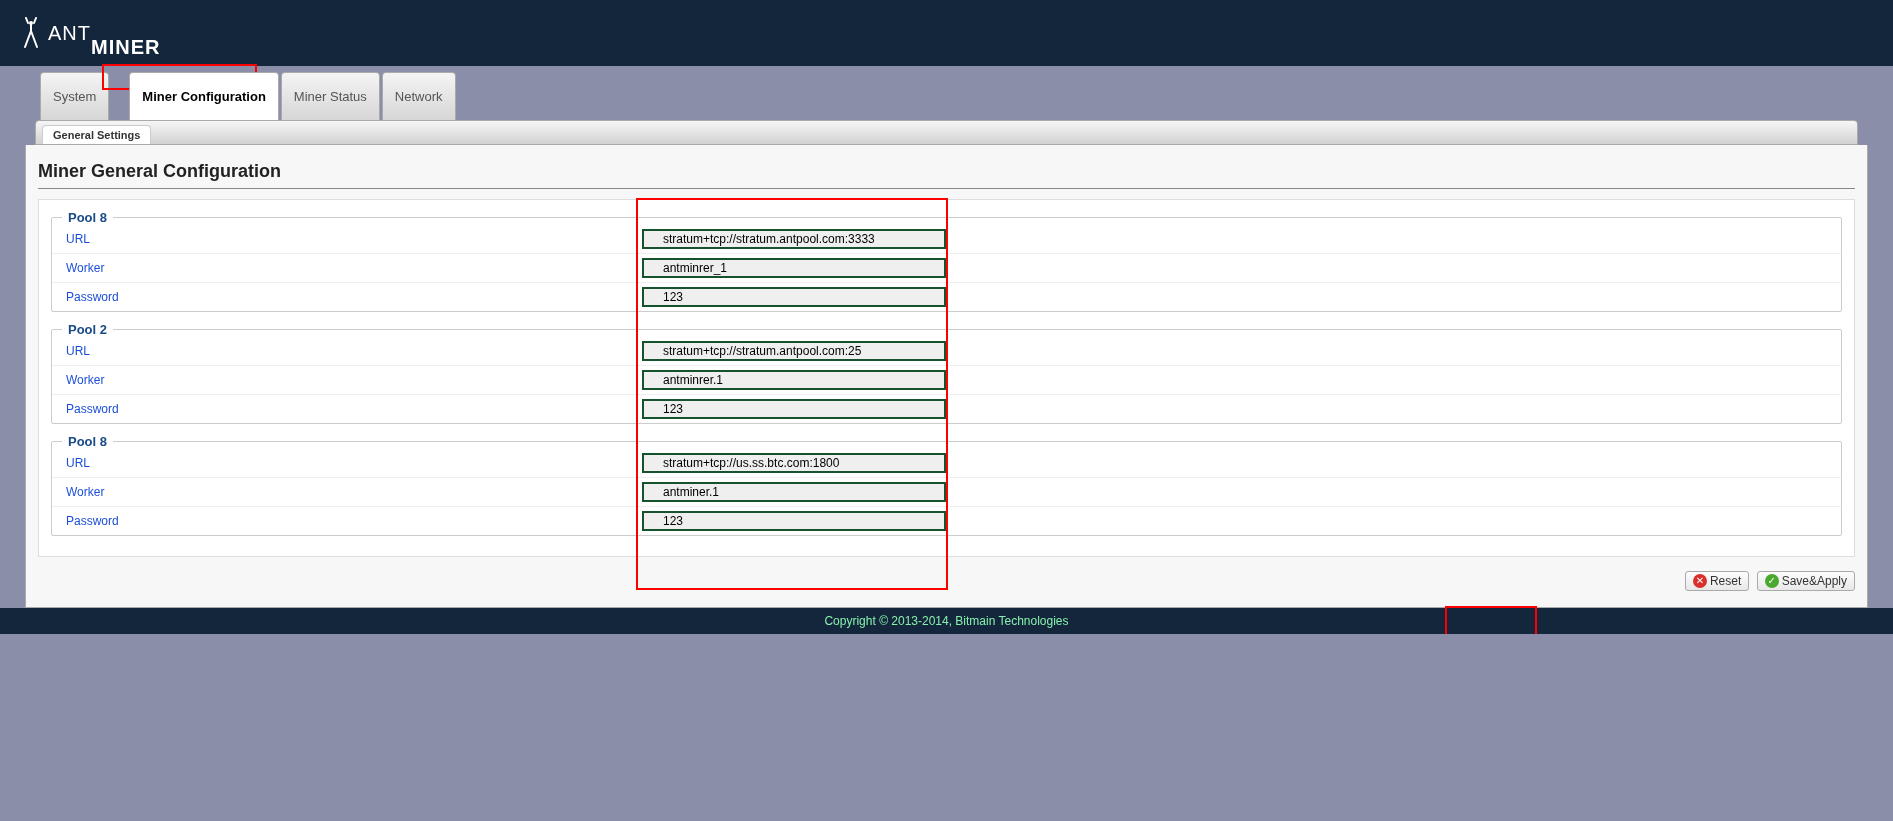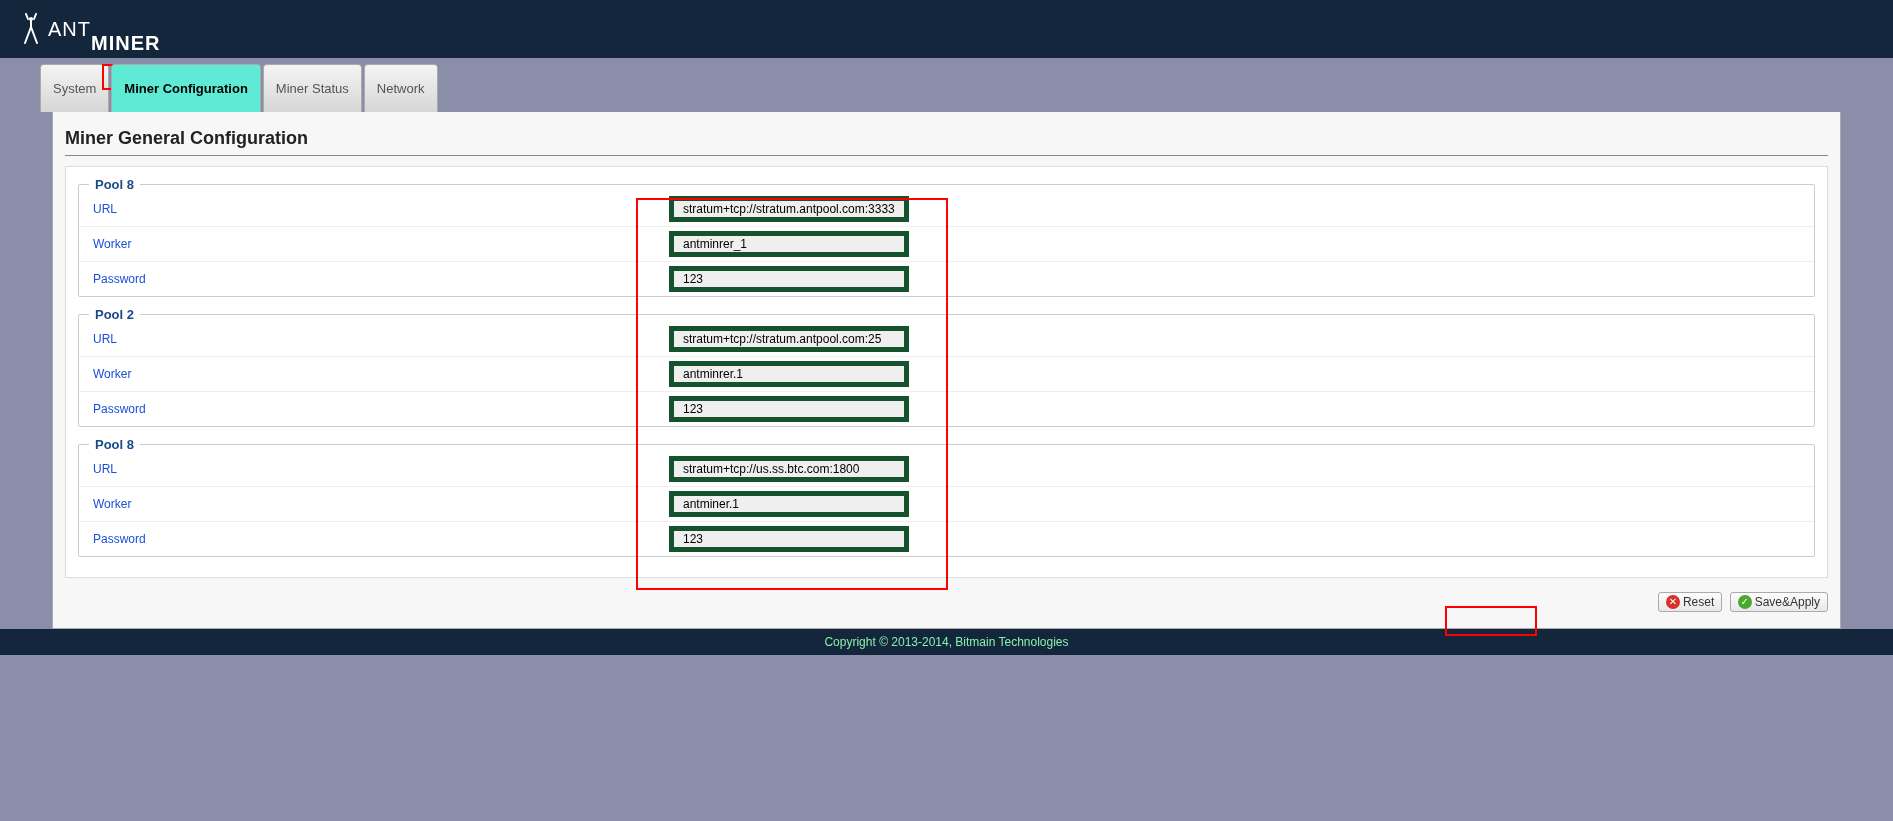--- a/index.html
+++ b/index.html
@@ -1,58 +1,58 @@
 <!DOCTYPE html>
 <html><head>
 <meta charset="utf-8">
 <style>
 * { box-sizing: border-box; margin: 0; padding: 0; }
 body { font-family: Verdana, Arial, sans-serif; font-size: 12px; background: #8b8ea8; color: #333; }
 
-.header-bar { background: #14263c; height: 58px; padding: 4px 8px 4px 20px; display: flex; }
+.header-bar { background: #14263c; height: 66px; padding: 4px 8px 4px 20px; display: flex; }
 .logo { display: flex; align-items: center; color: #fff; font-size: 20px; letter-spacing: 1px; }
 .logo svg { margin-right: 6px; }
 .logo .light { font-weight: 300; }
 .logo .bold { font-weight: 700; margin-top: 28px; }
 
 .main-area { padding: 0 0 0 0; }
 
 .main-tabs { display: flex; margin: 6px 0 0 40px; }
 .main-tabs .tab {
   background: linear-gradient(#f4f4f4, #d6d6d6);
   border: 1px solid #aaa; border-bottom: none;
   border-radius: 4px 4px 0 0;
   padding: 16px 12px; margin-right: 2px;
   font-size: 13px; color: #555; cursor: pointer;
 }
-.main-tabs .tab.active { background: #5eead4; font-weight: bold; color: #000; position: relative; z-index: 2; }
+.main-tabs .tab.active { background: #ffffff; font-weight: bold; color: #000; position: relative; z-index: 2; margin-left: 18px; }
 
 .sub-tabs { display: flex; background: linear-gradient(#f6f6f6, #d2d2d2); margin: 0 35px; border: 1px solid #aaa; border-radius: 4px 4px 0 0; }
 .sub-tabs .subtab {
   background: #fff; border: 1px solid #ccc; border-bottom: none;
   border-radius: 4px 4px 0 0; padding: 3px 10px; margin: 4px 0 0 6px;
   font-size: 11px; font-weight: bold; cursor: pointer;
 }
 
-.content-panel { background: #f7f7f7; margin: 0 52px; border: 1px solid #aaa; border-top: none; padding: 12px 12px 16px 12px; }
+.content-panel { background: #f7f7f7; margin: 0 25px; border: 1px solid #aaa; border-top: none; padding: 12px 12px 16px 12px; }
 
 .page-title { font-size: 18px; font-weight: bold; color: #222; margin: 4px 0 6px 0; }
 .title-hr { border: none; border-top: 1px solid #888; margin-bottom: 10px; }
 
 .form-box { background: #fff; border: 1px solid #ddd; padding: 10px 12px; }
 
 fieldset { border: 1px solid #ccc; border-radius: 2px; margin-bottom: 10px; padding: 0; }
 fieldset legend { padding: 0 6px; margin-left: 10px; color: #1a4a88; font-weight: bold; font-size: 13px; }
 
 .field-row { display: flex; align-items: center; border-top: 1px solid #eee; padding: 4px 0; }
 .field-row:first-of-type { border-top: none; }
 .field-row .lbl { width: 590px; padding-left: 14px; color: #1d4ed8; font-size: 12px; }
 .field-row input[type=text] {
-  width: 240px; font-size: 12px; padding: 1px 9px;
-  background: #efefef; border: 5px solid #14532d;
+  width: 304px; font-size: 12px; padding: 1px 19px;
+  background: #efefef; border: 2px solid #14532d;
   font-family: Verdana, Arial, sans-serif;
 }
 
 .highlight-tab { position: absolute; border: 2px solid red; pointer-events: none; }
 .highlight-inputs { position: absolute; border: 2px solid red; pointer-events: none; }
 .highlight-save { position: absolute; border: 2px solid red; pointer-events: none; }
 
 .button-bar { text-align: right; margin-top: 14px; }
 .btn { display: inline-flex; align-items: center; background: linear-gradient(#fdfdfd, #e8e8e8); border: 1px solid #aaa; border-radius: 3px; padding: 2px 7px; font-size: 12px; cursor: pointer; margin-left: 4px; }
 .btn .ico { width: 14px; height: 14px; border-radius: 50%; display: inline-flex; align-items: center; justify-content: center; margin-right: 3px; font-size: 10px; line-height: 1; color: #fff; }
@@ -81,20 +81,23 @@
   </div>
 
   <div class="main-area">
     <div class="main-tabs">
       <div class="tab">System</div>
       <div class="tab active">Miner Configuration</div>
       <div class="tab">Miner Status</div>
       <div class="tab">Network</div>
     </div>
 
+    <div class="sub-tabs">
+      <div class="subtab">General Settings</div>
+    </div>
 
     <div class="content-panel">
       <div class="page-title">Miner General Configuration</div>
       <hr class="title-hr">
 
       <div class="form-box">
 
         <fieldset>
           <legend>Pool 8</legend>
           <div class="field-row">

